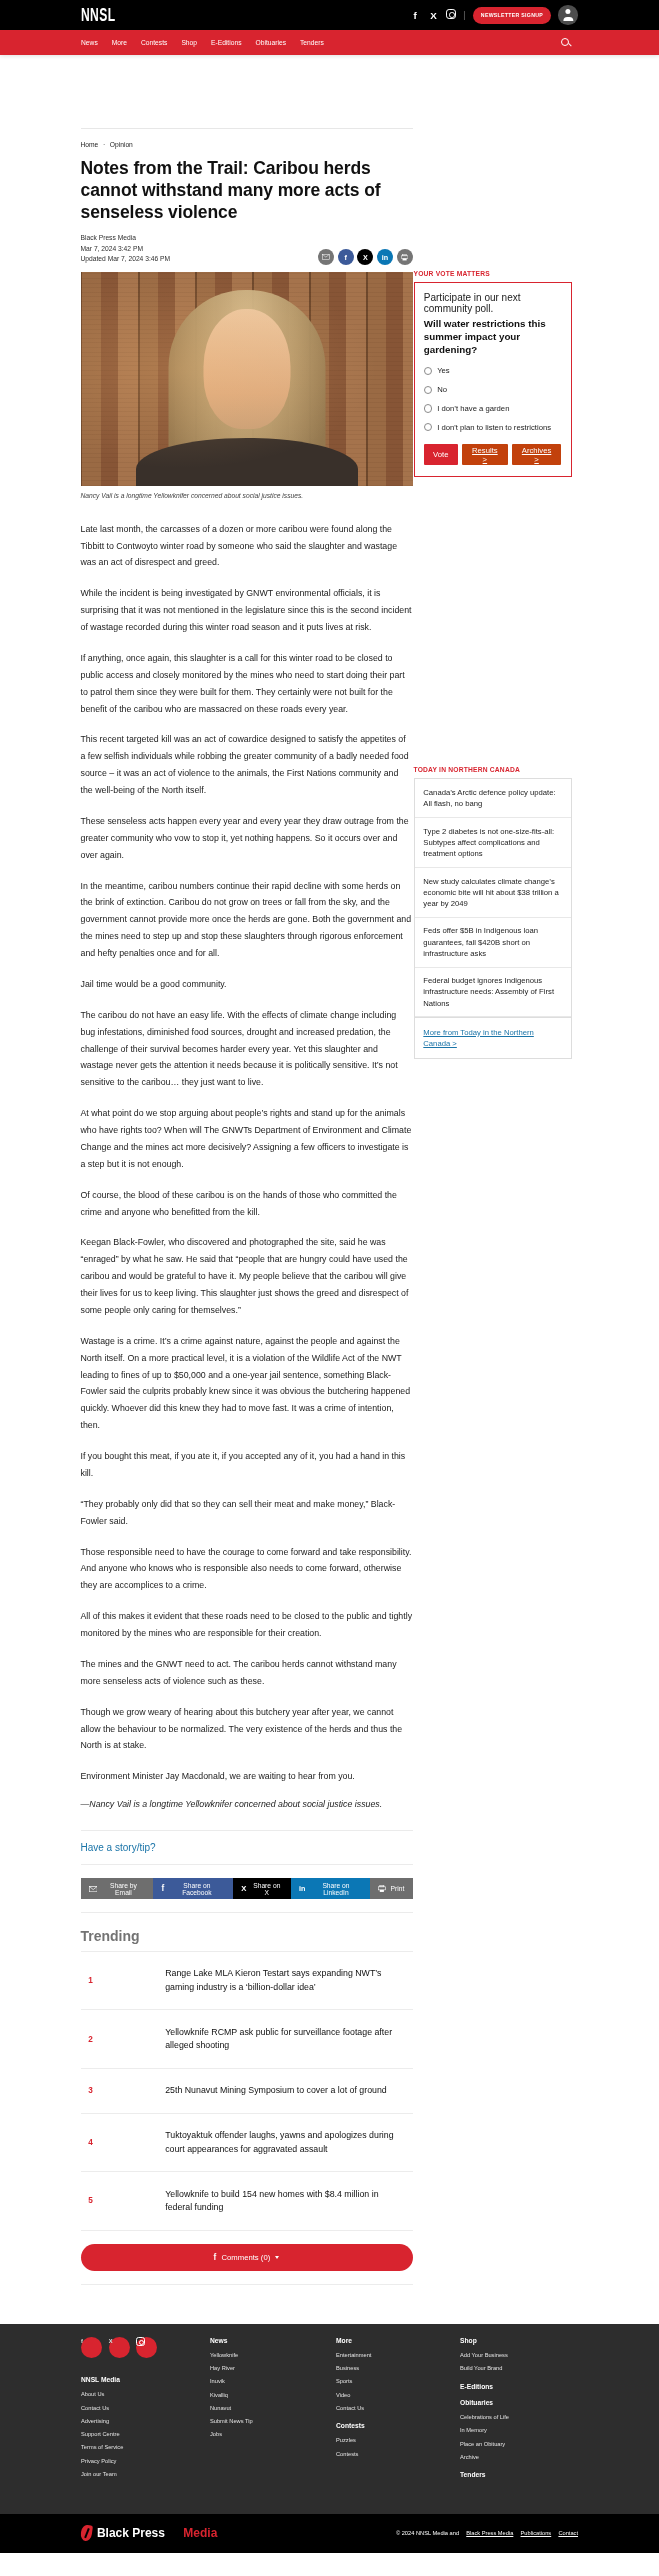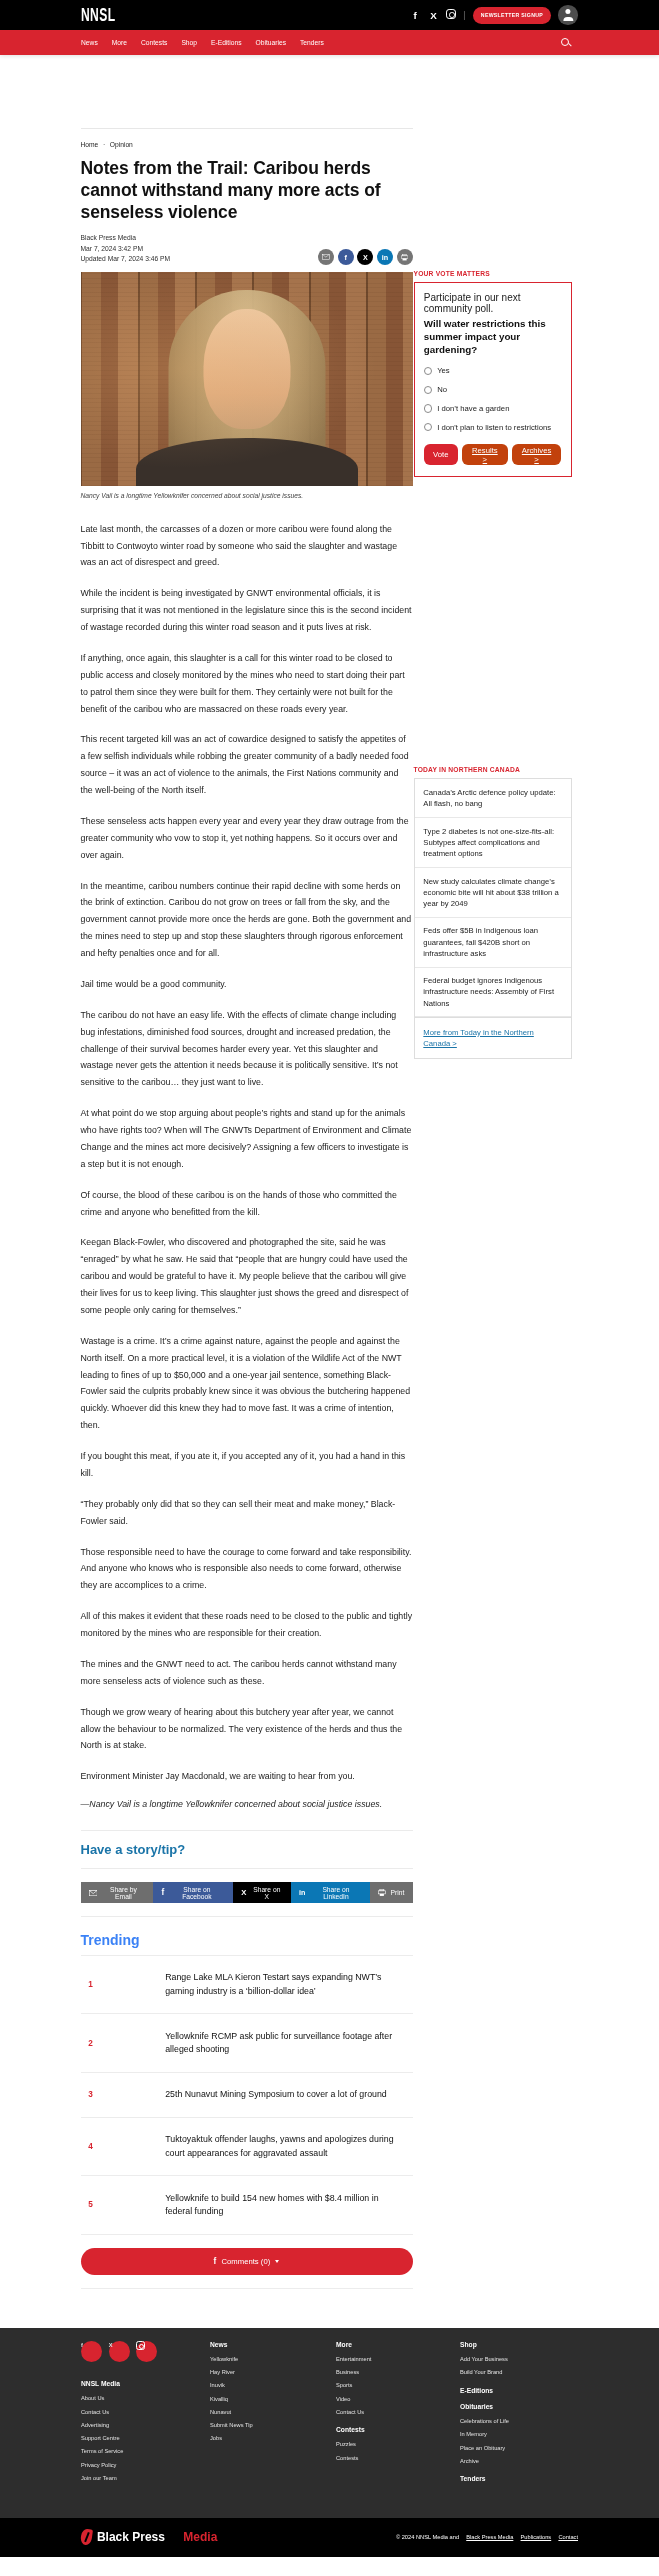--- a/index.html
+++ b/index.html
@@ -60,47 +60,47 @@
   .fig-sweater { position:absolute; left:50%; bottom:-13.4px; transform:translateX(-50%); width:222px; height:62px; background:#39302a; border-radius: 52% 52% 0 0; }
   .fig-glow { position:absolute; inset:0; background: radial-gradient(ellipse at 30% 45%, rgba(255,190,120,.22), transparent 60%); }
 
   .caption { margin-top: 5.7px; padding-bottom: 8.2px; font-size: 6.7px; font-style: italic; color: #3f3f3f; }
 
   .article-body { margin-top: 13.4px; }
   .article-body p { font-size: 8.8px; line-height: 1.92; color: #1b1b1b; margin-bottom: 14px; }
   .signoff { font-style: italic; }
 
   .rule { border: none; border-top: 0.5px solid #ebebeb; }
-  .tip-link { display: inline-block; margin: 10.3px 0 11.3px; color: #1a74a8; font-weight: bold; font-size: 13px; }
+  .tip-link { display: inline-block; margin: 10.3px 0 11.3px; color: #1a74a8; font-weight: normal; font-size: 10px; }
 
   .share-bar { display: flex; margin: 13.4px 0; }
   .share-btn { height: 20.6px; display: flex; align-items: center; gap: 4.6px; padding: 0 8.2px; color: #fff; font-size: 6.7px; border: none; cursor: pointer; font-family: inherit; }
   .sb-gray { background: #6e6e6e; } .sb-fb { background: #3c5a99; } .sb-x { background: #000; } .sb-in { background: #0b77b5; }
   .share-btn svg { display: block; }
   .glyph-f { font-weight: bold; font-size: 8.2px; } .glyph-x { font-weight: bold; font-size: 7.7px; } .glyph-in { font-weight: bold; font-size: 7.2px; }
 
-  .trending-h { margin: 14.4px 0 3.1px; font-size: 14px; font-weight: bold; color: #3b82f6; }
+  .trending-h { margin: 14.4px 0 3.1px; font-size: 14px; font-weight: bold; color: #737373; }
   .trend-row { display: flex; align-items: center; padding: 15.5px 0 15.5px 7.7px; border-bottom: 0.5px solid #ececec; }
   .trend-row:first-of-type { border-top: 0.5px solid #ececec; margin-top: 7.2px; }
   .trend-num { width: 77px; flex: 0 0 77px; color: #d8242f; font-weight: bold; font-size: 8.2px; }
   .trend-title { font-size: 8.8px; line-height: 1.5; color: #111; max-width: 242px; }
 
   .comments-wrap { padding: 13.4px 0; border-bottom: 0.5px solid #ececec; }
   .comments-btn { width: 100%; height: 27px; background: #d8242f; border: none; border-radius: 14.4px; color: #fff; font-size: 7.7px; display: flex; align-items: center; justify-content: center; gap: 5.2px; cursor: pointer; font-family: inherit; }
   .caret-down { width: 0; height: 0; border-left: 2.6px solid transparent; border-right: 2.6px solid transparent; border-top: 3.1px solid #fff; display: inline-block; }
 
   
   .side-kicker { color: #d8242f; font-weight: bold; font-size: 6.7px; letter-spacing: 0.2px; margin-bottom: 5.2px; }
   .poll-box { border: 0.5px solid #d8242f; padding: 9.3px 9.3px 11.3px; }
   .poll-intro { font-size: 10px; color: #222; margin-bottom: 4px; }
   .poll-q { font-size: 9.8px; font-weight: bold; line-height: 1.3; color: #111; }
   .poll-opt { display: flex; align-items: center; gap: 5.2px; margin-top: 9.8px; font-size: 7.7px; color: #222; cursor: pointer; }
   .radio { width: 8.2px; height: 8.2px; border-radius: 50%; border: 1px solid #8b8b8b; flex: 0 0 8.2px; background: #fff; }
   .poll-btns { display: flex; gap: 4.1px; margin-top: 12.4px; }
-  .pill { border: none; border-radius: 6px; height: 20.6px; padding: 0 9.3px; color: #fff; font-size: 7.7px; cursor: pointer; font-family: inherit; }
+  .pill { border: none; border-radius: 1px; height: 20.6px; padding: 0 9.3px; color: #fff; font-size: 7.7px; cursor: pointer; font-family: inherit; }
   .pill-red { background: #d8242f; } .pill-gray { background: #c2410c; text-decoration: underline; }
 
   .today-sec { margin-top: 289px; }
   .today-box { border: 0.5px solid #ddd; background: #fff; }
   .today-item { display: block; padding: 7.7px 8.8px; font-size: 7.7px; line-height: 1.45; color: #1d1d1d; border-bottom: 0.5px solid #e8e8e8; }
   .today-more { display: block; padding: 8.2px 8.8px 9.3px; font-size: 7.7px; line-height: 1.45; color: #1a74a8; text-decoration: underline; }
 
   
   .footer { background: #2d2d2d; margin-top: 39px; padding: 12.4px 0 26px; }
   .footer-inner { width: 497px; margin: 0 auto; display: grid; grid-template-columns: 129px 126px 124px 118px; }

